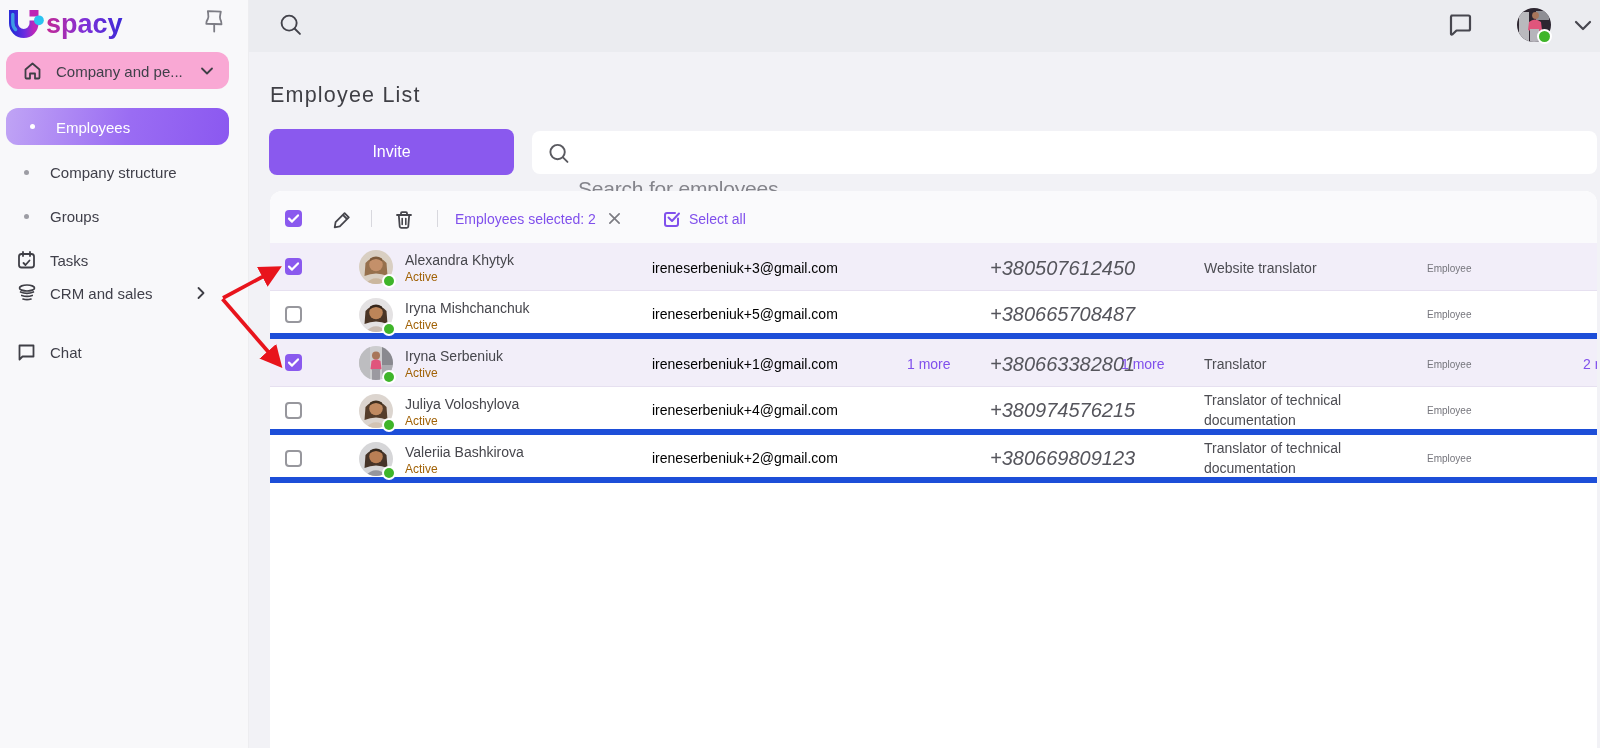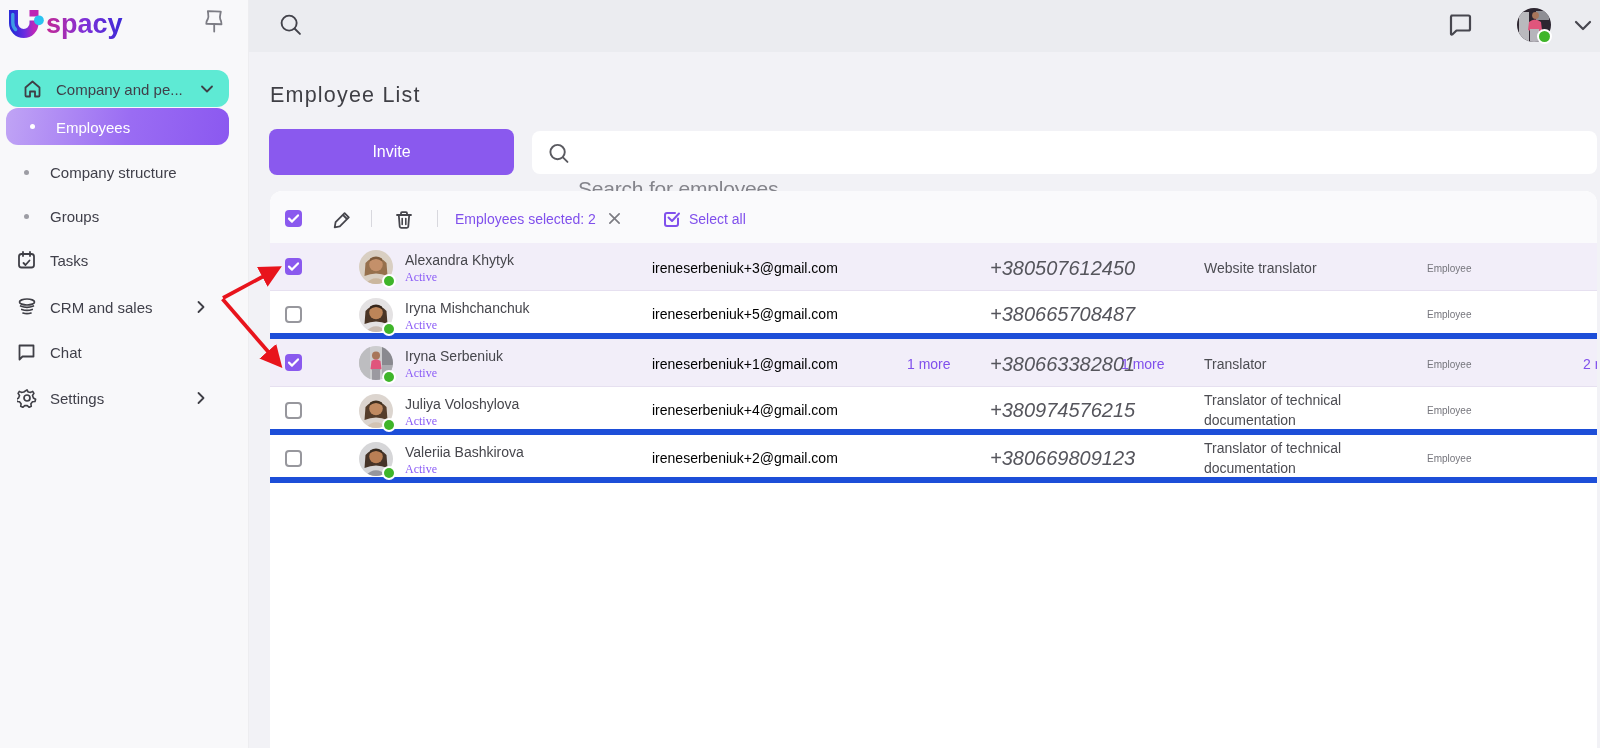--- a/index.html
+++ b/index.html
@@ -8,21 +8,21 @@
 .abs { position:absolute; }
 
 
 #sidebar { left:0; top:0; width:248px; height:748px; background:#f8f8fa; box-shadow:1px 0 0 #ededf0; }
 .navitem { position:absolute; left:0; width:248px; height:36px; color:#40404a; font-size:15px; }
 .nav-label { position:absolute; left:50px; top:50%; transform:translateY(-50%); white-space:nowrap; }
 .bullet { position:absolute; left:24px; top:50%; margin-top:-2.5px; width:5px; height:5px; border-radius:50%; background:#9d9da4; }
 .nav-ic { position:absolute; left:17px; top:50%; transform:translateY(-50%); }
 .chev-r { position:absolute; left:196px; top:50%; transform:translateY(-50%); }
 
-#pill-company { left:6px; top:70px; width:223px; height:37px; background:#5eead4; border-radius:12px; }
+#pill-company { left:6px; top:52px; width:223px; height:37px; background:#f9a8d4; border-radius:12px; }
 #pill-emp { left:6px; top:108px; width:223px; height:37px; border-radius:12px;
   background:linear-gradient(100deg,#c0a4f5 0%, #9a6cf3 55%, #8b58f0 100%); color:#fff; }
 #pill-emp .bullet { background:#fff; }
 
 
 #topbar { left:248px; top:0; width:1352px; height:52px; background:#ebecf0; }
 
 
 #title { left:270px; top:83px; font-size:21.5px; color:#3f3f45; font-weight:400; letter-spacing:1.2px; }
 #invite { left:269px; top:129px; width:245px; height:46px; background:#8a59ee; border-radius:8px;
@@ -31,21 +31,21 @@
 #searchbox .ph { position:absolute; left:46px; top:50%; transform:translateY(-50%); color:#84848b; font-size:21px; letter-spacing:-0.2px;margin-top:36px; }
 
 #card { left:270px; top:191px; width:1327px; height:557px; background:#fff; border-radius:12px 12px 0 0; overflow:hidden; }
 #toolbar { position:absolute; left:0; top:0; width:1327px; height:52px; background:#fafafc; border-radius:12px 12px 0 0; }
 
 .row { position:absolute; left:0; width:1327px; height:48px; border-bottom:6px solid #1d4ed8; background:#fff; }
 .row.sel { background:#f2eef9; border-bottom:1px solid #e6e0f0; }
 .cb { position:absolute; left:15px; top:15px; width:17px; height:17px; border:2px solid #97979d; border-radius:4px; background:#fff; }
 .cb.on { border:none; background:#8a59ee; }
 .name { position:absolute; left:135px; top:9px; font-size:14px; color:#46464c; white-space:nowrap; }
-.active { position:absolute; left:135px; top:27px; font-size:12px; color:#8b5cf6;font-family:Liberation Serif, serif; }
+.active { position:absolute; left:135px; top:27px; font-size:12px; color:#a16207; }
 .email { position:absolute; left:382px; top:calc(50% + 1.5px); transform:translateY(-50%); font-size:14px; color:#000000; }
 .phone { position:absolute; left:720px; top:calc(50% + 1.5px); transform:translateY(-50%); font-size:20px; color:#55555c;font-style:italic; }
 .pos   { position:absolute; left:934px; top:calc(50% + 1.5px); transform:translateY(-50%); font-size:14px; color:#4c4c52; line-height:20px; }
 .role  { position:absolute; left:1157px; top:calc(50% + 1.5px); transform:translateY(-50%); font-size:10px; color:#75757c; }
 .more  { position:absolute; top:calc(50% + 1.5px); transform:translateY(-50%); font-size:14px; color:#8050ec; }
 .avwrap { position:absolute; left:89px; top:7px; width:34px; height:34px; }
 .gdot { position:absolute; left:23px; top:24px; width:14px; height:14px; border-radius:50%; background:#fff; }
 .gdot i { position:absolute; left:2px; top:2px; width:10px; height:10px; border-radius:50%; background:#3fb52a; display:block; }
 </style>
 </head>
@@ -138,50 +138,40 @@
     <div class="navitem" style="top:242px">
       <svg class="nav-ic" width="19" height="19" viewBox="0 0 19 19" fill="none">
         <rect x="2" y="3.5" width="15" height="13.5" rx="2.5" stroke="#3f3f46" stroke-width="1.8"></rect>
         <line x1="6" y1="1.5" x2="6" y2="5.5" stroke="#3f3f46" stroke-width="1.8" stroke-linecap="round"></line>
         <line x1="13" y1="1.5" x2="13" y2="5.5" stroke="#3f3f46" stroke-width="1.8" stroke-linecap="round"></line>
         <path d="M6.5 12.5 l2 2 4-4.5" stroke="#3f3f46" stroke-width="1.8" stroke-linecap="round" stroke-linejoin="round"></path>
       </svg>
       <span class="nav-label">Tasks</span>
     </div>
 
-    <div class="navitem" style="top:289px">
+    <div class="navitem" style="top:275px">
       <svg class="nav-ic" width="20" height="19" viewBox="0 0 20 19" fill="none">
         <ellipse cx="10" cy="4.5" rx="7.5" ry="3" stroke="#3f3f46" stroke-width="1.7"></ellipse>
         <path d="M3.6 8.5 a 10 5 0 0 0 12.8 0" stroke="#3f3f46" stroke-width="1.7" stroke-linecap="round"></path>
         <path d="M4.8 12 a 8.4 4 0 0 0 10.4 0" stroke="#3f3f46" stroke-width="1.7" stroke-linecap="round"></path>
         <path d="M6 15.5 a 6.6 3 0 0 0 8 0" stroke="#3f3f46" stroke-width="1.7" stroke-linecap="round"></path>
       </svg>
       <span class="nav-label">CRM and sales</span>
       <svg class="chev-r" width="10" height="14" viewBox="0 0 10 14" fill="none">
         <path d="M2.5 2 l5 5 -5 5" stroke="#3f3f46" stroke-width="1.8" stroke-linecap="round" stroke-linejoin="round"></path>
       </svg>
     </div>
 
     <div class="navitem" style="top:334px">
       <svg class="nav-ic" width="19" height="18" viewBox="0 0 19 18" fill="none">
         <path d="M2.5 2.5 h14 v11 h-11 l-3 3 z" stroke="#3f3f46" stroke-width="1.8" stroke-linejoin="round"></path>
       </svg>
       <span class="nav-label">Chat</span>
     </div>
 
-    <div class="navitem" style="top:380px">
-      <svg class="nav-ic" width="20" height="20" viewBox="0 0 20 20" fill="none">
-        <circle cx="10" cy="10" r="3" stroke="#3f3f46" stroke-width="1.7"></circle>
-        <path d="M10 1.8 l1.2 2.2 2.5 .4 2-1 1.2 2-1.4 2.1 .9 2.5 2.2 1.2 -.6 2.3 -2.5 .3 -1.6 2 .4 2.5 -2.1 1 -1.9-1.7 -2.6 0 -1.9 1.7 -2.1-1 .4-2.5 -1.6-2 -2.5-.3 -.6-2.3 2.2-1.2 .9-2.5 -1.4-2.1 1.2-2 2 1 2.5-.4 z" stroke="#3f3f46" stroke-width="1.6" stroke-linejoin="round"></path>
-      </svg>
-      <span class="nav-label">Settings</span>
-      <svg class="chev-r" width="10" height="14" viewBox="0 0 10 14" fill="none">
-        <path d="M2.5 2 l5 5 -5 5" stroke="#3f3f46" stroke-width="1.8" stroke-linecap="round" stroke-linejoin="round"></path>
-      </svg>
-    </div>
   </div>
 
   <div id="title" class="abs">Employee List</div>
   <div id="invite" class="abs">Invite</div>
   <div id="searchbox" class="abs">
     <svg class="abs" style="left:16px;top:11px" width="23" height="23" viewBox="0 0 24 24" fill="none">
       <circle cx="10" cy="10.5" r="7.5" stroke="#5a5a60" stroke-width="2"></circle>
       <line x1="15.6" y1="16.1" x2="20.3" y2="20.8" stroke="#5a5a60" stroke-width="2" stroke-linecap="round"></line>
     </svg>
     <span class="ph">Search for employees</span>

